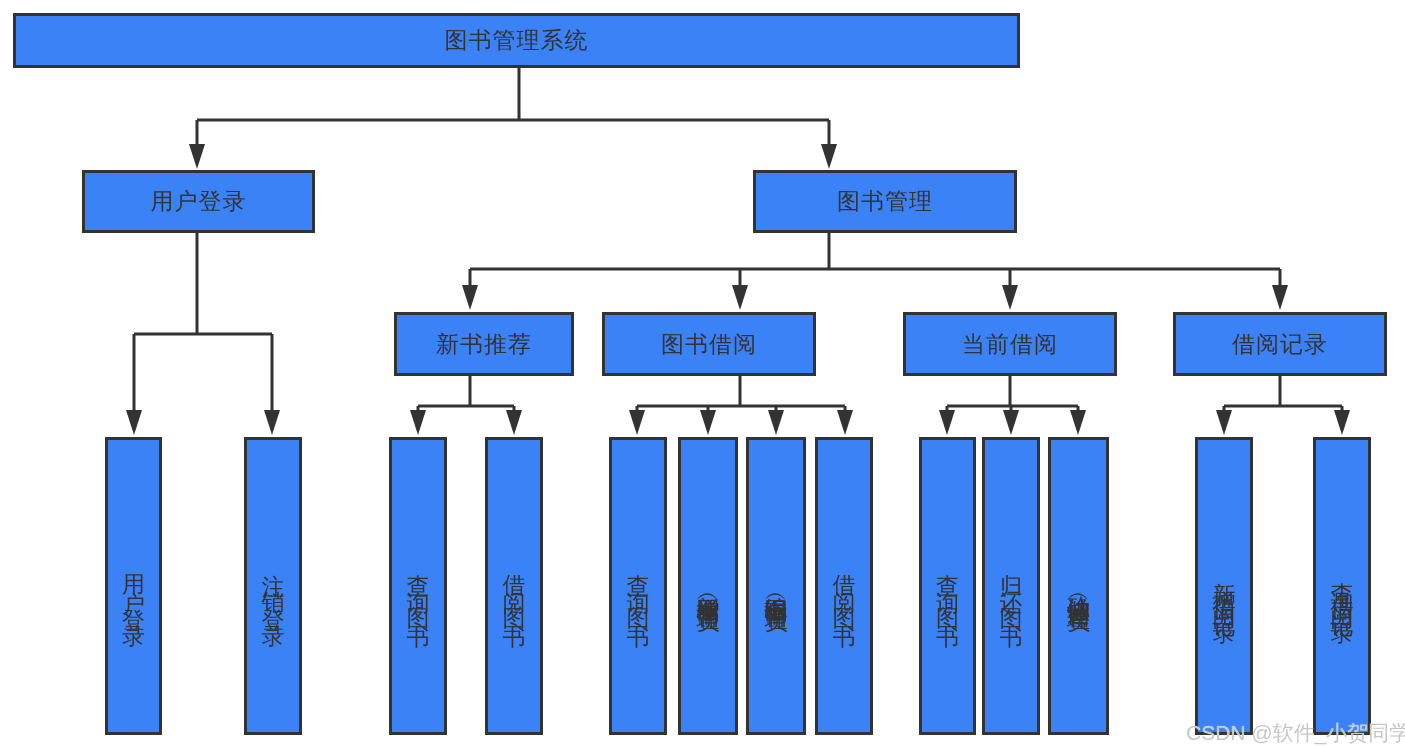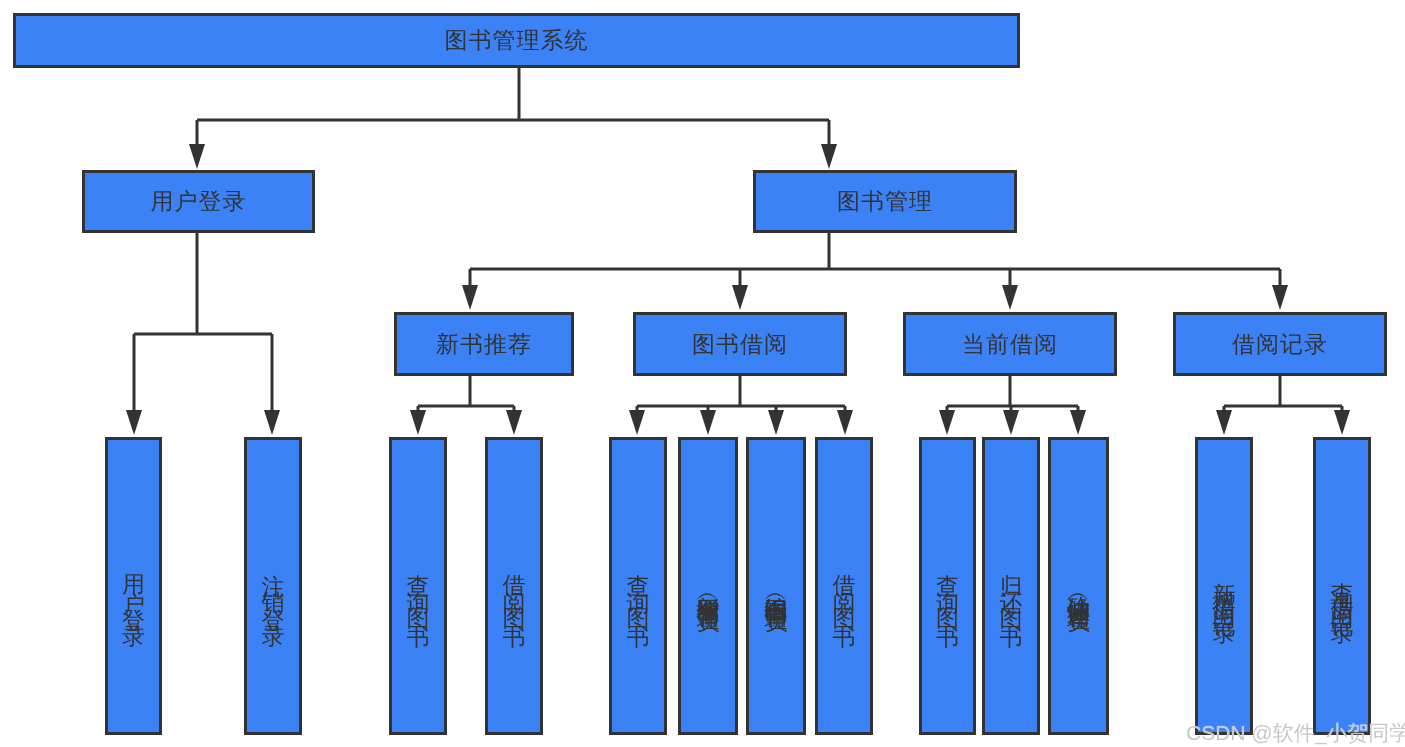--- a/index.html
+++ b/index.html
@@ -137,21 +137,21 @@
       <polygon points="1334,410 1350,410 1342,435" stroke="none"></polygon>
     </g>
   </svg>
 
   <div class="node h-node" style="left:13px; top:13px; width:1007px; height:55px;">图书管理系统</div>
 
   <div class="node h-node" style="left:82px; top:170px; width:233px; height:63px;">用户登录</div>
   <div class="node h-node" style="left:753px; top:170px; width:264px; height:63px;">图书管理</div>
 
   <div class="node h-node" style="left:363px; top:312px; width:180px; height:64px;margin-left:31px;">新书推荐</div>
-  <div class="node h-node" style="left:633px; top:312px; width:214px; height:64px;">图书借阅</div>
+  <div class="node h-node" style="left:602px; top:312px; width:214px; height:64px;">图书借阅</div>
   <div class="node h-node" style="left:903px; top:312px; width:214px; height:64px;text-align:center;">当前借阅</div>
   <div class="node h-node" style="left:1173px; top:312px; width:214px; height:64px;">借阅记录</div>
 
   <div class="node v-node vs-4" style="left:105px; top:437px; width:57px; height:298px;">用户登录</div>
   <div class="node v-node vs-4" style="left:244px; top:437px; width:58px; height:298px;">注销登录</div>
 
   <div class="node v-node vs-4" style="left:389px; top:437px; width:58px; height:298px;">查询图书</div>
   <div class="node v-node vs-4" style="left:485px; top:437px; width:58px; height:298px;">借阅图书</div>
 
   <div class="node v-node vs-4" style="left:609px; top:437px; width:58px; height:298px;">查询图书</div>

